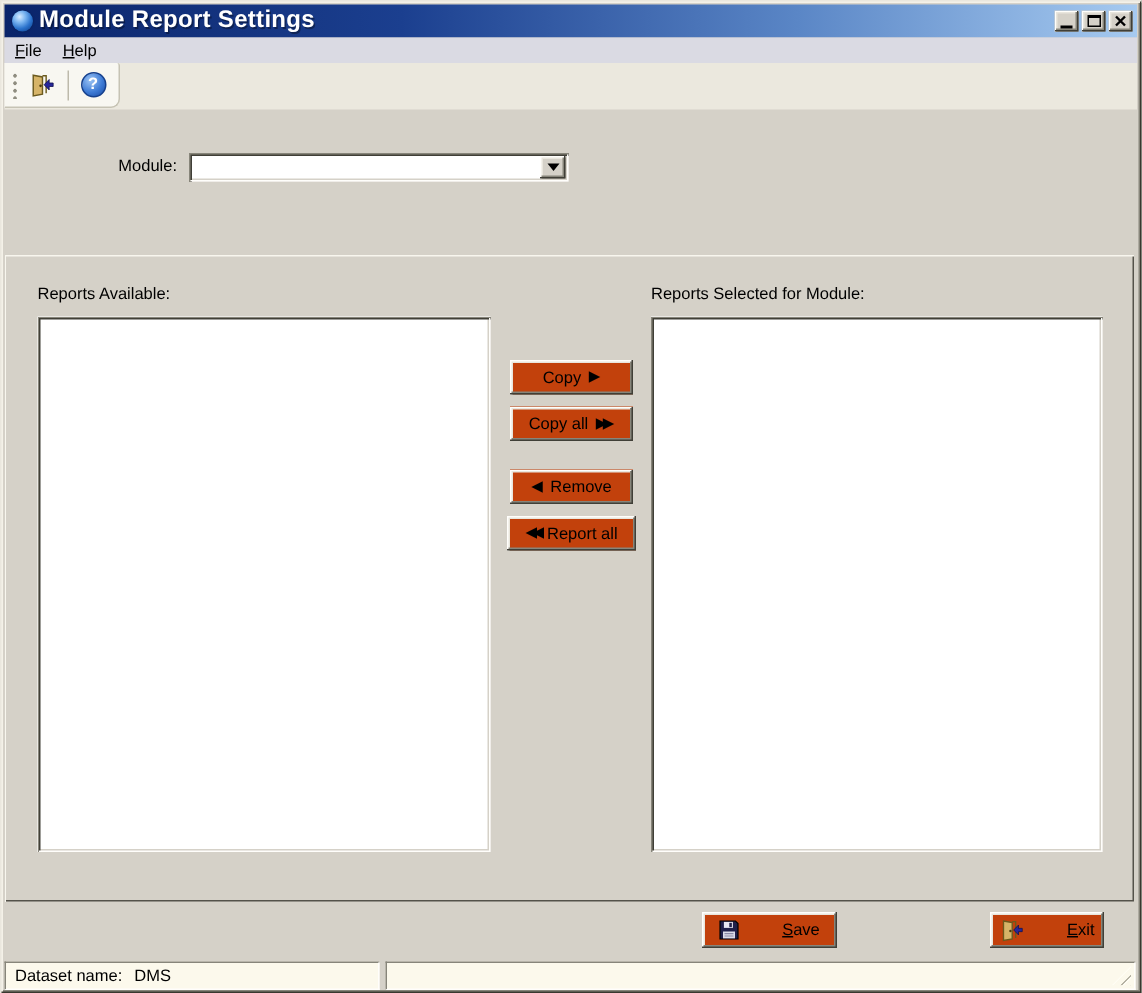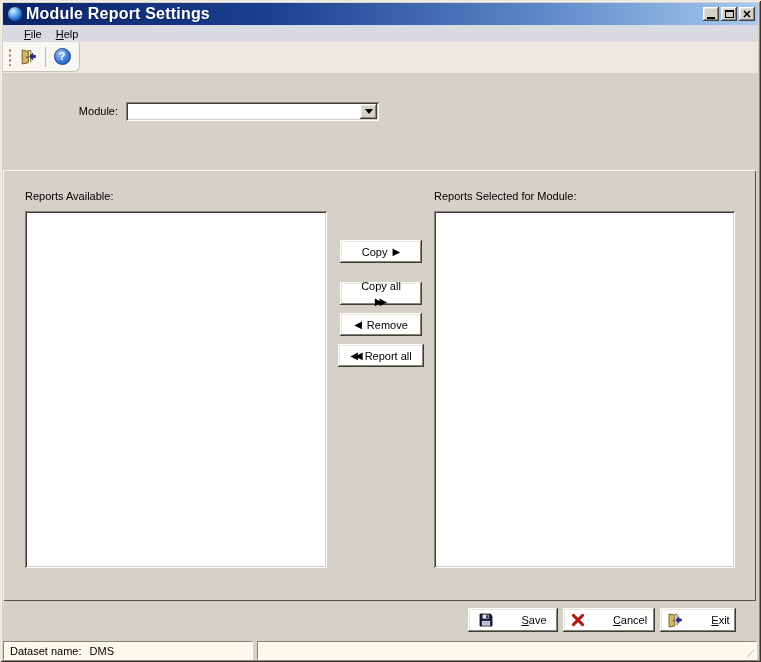--- a/index.html
+++ b/index.html
@@ -28,21 +28,21 @@
   .winbtn {
     width:16px; height:14px; background:#d5d1c8; display:flex; align-items:center; justify-content:center;
     box-shadow: inset -1px -1px 0 #403f37, inset 1px 1px 0 #fffefb, inset -2px -2px 0 #87857a, inset 2px 2px 0 #e9e6dd;
   }
   .glyph-min { width:8px; height:2px; background:#000; margin-top:7px; }
   .glyph-max { width:9px; height:8px; border:1px solid #000; border-top:2px solid #000; }
 
   
   .menubar {
     position:absolute; left:3px; top:25px; width:755px; height:17px;
-    background:#dadae3; display:flex; align-items:center; padding-left:14px;
+    background:#dadae3; display:flex; align-items:center; padding-left:0;
   }
   .menu-item { padding:1px 7px; cursor:default; }
 
   
   .toolbar {
     position:absolute; left:3px; top:42px; width:755px; height:31px;
     background:#ebe8de;
   }
   .toolbar-island {
     position:absolute; left:0; top:0; width:77px; height:30px;
@@ -92,21 +92,21 @@
     box-shadow: inset 1px 1px 0 #f8f6ee, inset -1px -1px 0 #54524a;
   }
   .list-label { position:absolute; top:20px; }
   .listbox {
     position:absolute; top:41px; height:357px; background:#fff;
     box-shadow: inset 1px 1px 0 #87857a, inset -1px -1px 0 #fffefb, inset 2px 2px 0 #403f37, inset -2px -2px 0 #d5d1c8;
   }
 
   
   .btn3d {
-    background:#ffffff; border:0; font-family:"Liberation Sans", sans-serif; font-size:11px; color:#000;
+    background:#c2410c; border:0; font-family:"Liberation Sans", sans-serif; font-size:11px; color:#000;
     box-shadow: inset -1px -1px 0 #403f37, inset 1px 1px 0 #fffefb, inset -2px -2px 0 #87857a, inset 2px 2px 0 #e9e6dd;
     display:flex; align-items:center; justify-content:center; gap:5px;
   }
   .xfer { position:absolute; left:337px; width:82px; height:23px; }
   .tri { font-size:10px; line-height:1; }
   .tri.dbl { letter-spacing:-3px; margin-right:3px; }
   .tri.dbl-l { letter-spacing:-3px; }
 
   .footer-btn { position:absolute; top:608px; height:24px;gap:28px; }
   .footer-btn u, .menu-item u, .xfer u { text-decoration:underline; }
@@ -186,21 +186,21 @@
     <div class="list-label" style="left:22px;">Reports Available:</div>
     <div class="listbox" style="left:22px; width:302px;"></div>
 
     <div class="list-label" style="left:431px;">Reports Selected for Module:</div>
     <div class="listbox" style="left:431px; width:301px;"></div>
 
     <button class="btn3d xfer" style="top:70px;">
       <span>Copy</span>
       <span class="tri">▶</span>
     </button>
-    <button class="btn3d xfer" style="top:112px;flex-direction:column;">
+    <button class="btn3d xfer" style="top:101px;">
       <span>Copy all</span>
       <span class="tri dbl">▶▶</span>
     </button>
     <button class="btn3d xfer" style="top:143px;">
       <span class="tri">◀</span>
       <span>Remove</span>
     </button>
     <button class="btn3d xfer" style="top:174px; width:86px; left:335px;">
       <span class="tri dbl-l">◀◀</span>
       <span>Report all</span>
@@ -211,26 +211,20 @@
     <svg class="icon-svg" width="14" height="14" viewBox="0 0 14 14">
       <path d="M1 1 H11.3 L13 2.7 V13 H1 Z" fill="#20204a" stroke="#000" stroke-width="0.8"></path>
       <rect x="3.6" y="1.6" width="6" height="4" fill="#e8e8f2"></rect>
       <rect x="7.2" y="2.2" width="1.7" height="2.9" fill="#20204a"></rect>
       <rect x="3" y="8" width="8" height="4.6" fill="#dcdce8"></rect>
       <path d="M4 9.4 H10 M4 11 H10" stroke="#8a8aa6" stroke-width="0.7"></path>
     </svg>
     <span><u>S</u>ave</span>
   </button>
 
-  <button class="btn3d footer-btn" style="left:563px; width:92px;">
-    <svg class="icon-svg" width="14" height="14" viewBox="0 0 14 14">
-      <path d="M2.4 2.4 L11.6 11.6 M11.6 2.4 L2.4 11.6" stroke="#b01810" stroke-width="3" stroke-linecap="round"></path>
-    </svg>
-    <span><u>C</u>ancel</span>
-  </button>
 
   <button class="btn3d footer-btn" style="left:660px; width:76px;">
     <svg class="icon-svg" width="17" height="16" viewBox="0 0 16 16">
       <path d="M2.5 2 L8.3 3.1 V13.9 L2.5 15 Z" fill="#d6b468" stroke="#6b5a1e" stroke-width="0.9"></path>
       <path d="M8.3 2.4 H10.6 V13.4" fill="none" stroke="#6b5a1e" stroke-width="0.9"></path>
       <circle cx="7.1" cy="8.7" r="0.8" fill="#4a3c0c"></circle>
       <path d="M15 6.9 H12.5 V4.7 L9.3 8 L12.5 11.3 V9.1 H15 Z" fill="#26269a" stroke="#12124e" stroke-width="0.5"></path>
     </svg>
     <span><u>E</u>xit</span>
   </button>

